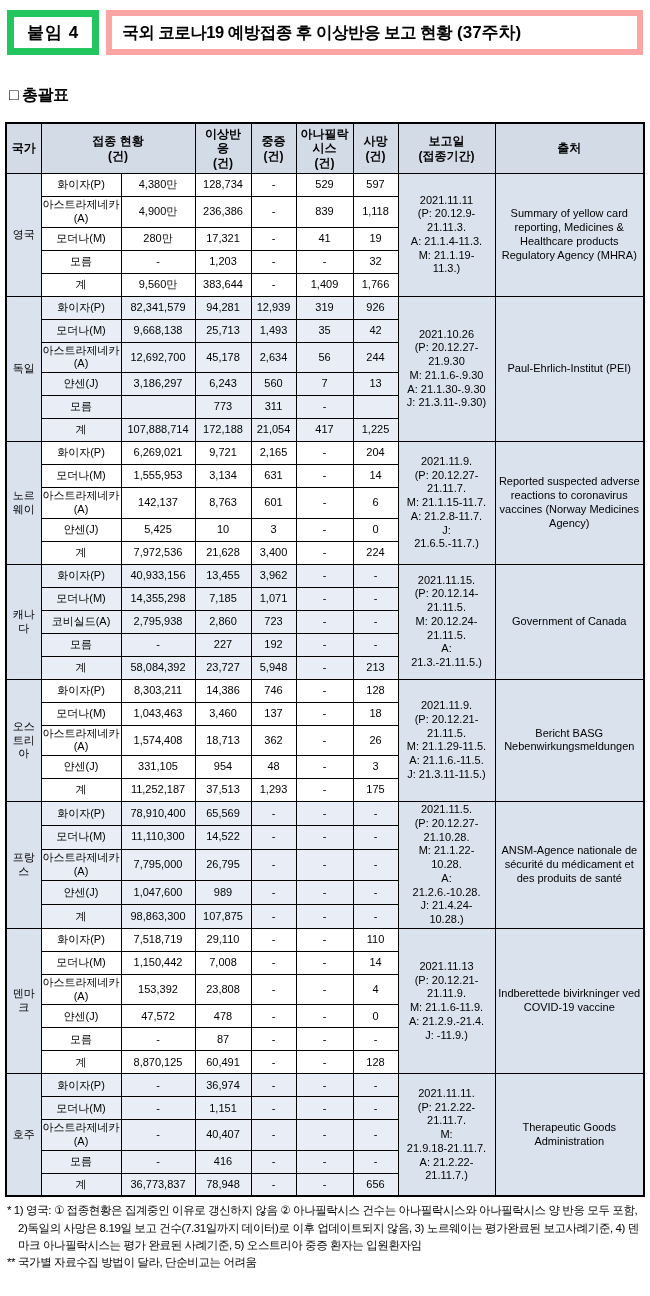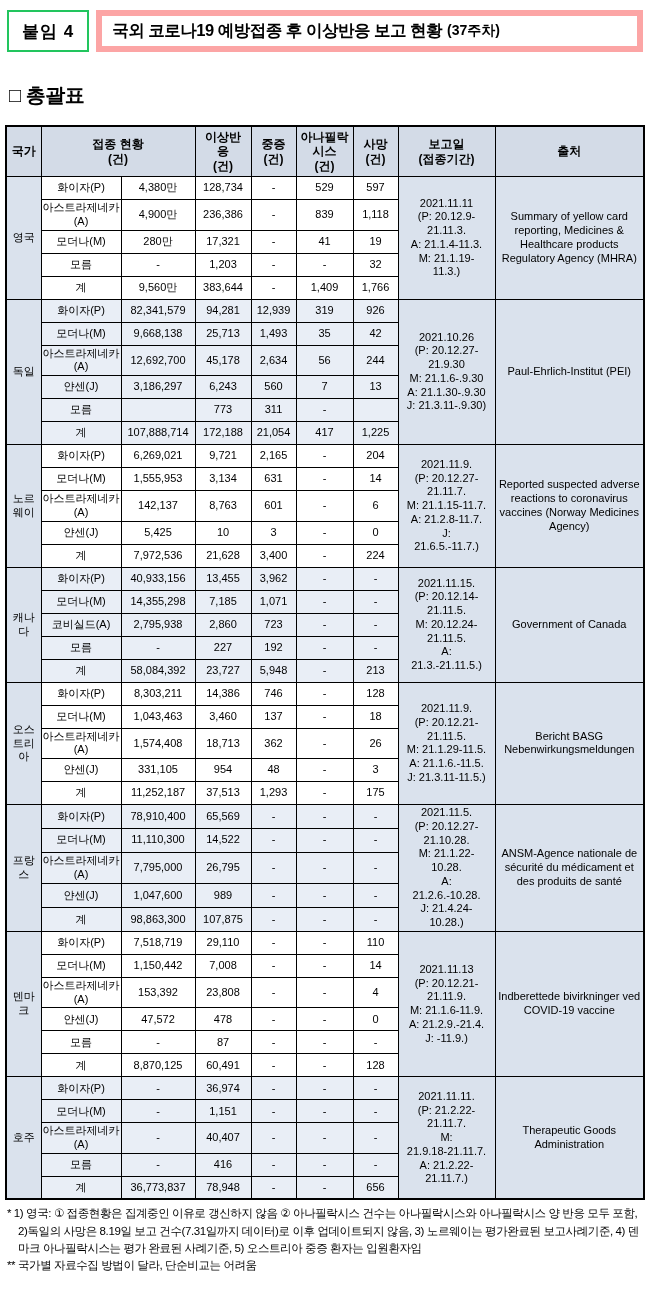--- a/index.html
+++ b/index.html
@@ -1,27 +1,27 @@
 <!DOCTYPE html>
 <html><head>
 <meta charset="utf-8">
 <style>
   * { box-sizing: border-box; margin: 0; padding: 0; }
   html, body { background: #fff; }
   body { width: 650px; font-family: "Liberation Sans", "DejaVu Sans", sans-serif; color: #000; }
   .page { width: 650px; min-height: 1296px; padding: 10px 5px 6px; }
 
   .header-row { display: flex; gap: 7px; align-items: stretch; margin: 0 2px 30px 2px; }
-  .badge-box { border: 2px solid #22c55e; padding: 4px 13px; display: flex; align-items: center; justify-content: center; }
+  .badge-box { border: 7px solid #22c55e; padding: 4px 13px; display: flex; align-items: center; justify-content: center; }
   .badge-text { font-size: 17px; font-weight: bold; letter-spacing: 1px; }
   .title-box { border: 6px solid #fca5a5; flex: 1; display: flex; align-items: center; padding: 4px 10px; gap: 5px; }
   .title-main { font-size: 16.5px; font-weight: bold; letter-spacing: -0.5px; white-space: nowrap; }
-  .title-suffix { font-size: 14px; font-weight: bold; }
-
-  .section-heading { font-size: 20px; font-weight: bold; margin: 0 0 16px 4px; letter-spacing: -0.5px; }
+  .title-suffix { font-size: 17px; font-weight: bold; }
+
+  .section-heading { font-size: 16px; font-weight: bold; margin: 0 0 16px 4px; letter-spacing: -0.5px; }
   .unit-note { text-align: right; font-size: 11px; margin: 0 2px 1px 0; }
 
   table.summary { width: 100%; border-collapse: collapse; border: 2px solid #000; table-layout: fixed; }
   table.summary th, table.summary td { border: 1px solid #000; text-align: center; vertical-align: middle; }
   table.summary th { background: #d3dbe7; font-size: 12px; font-weight: bold; white-space: pre-line; line-height: 1.2; padding: 3px 0; height: 50px; }
   table.summary td { font-size: 11px; height: 23px; padding: 1px 1px; line-height: 1.25; background: #fff; }
   td.country-cell { background: #dae2ed !important; font-size: 12px; word-break: break-all; line-height: 1.35; padding: 1px 4px; }
   td.vaccine-cell { word-break: break-all; padding: 1px 2px; }
   td.report-cell { background: #dae2ed !important; font-size: 9.5px; white-space: pre-line; line-height: 1.35; padding: 2px 1px; }
   td.source-cell { background: #dae2ed !important; font-size: 10.5px; line-height: 1.3; padding: 2px 4px; }

